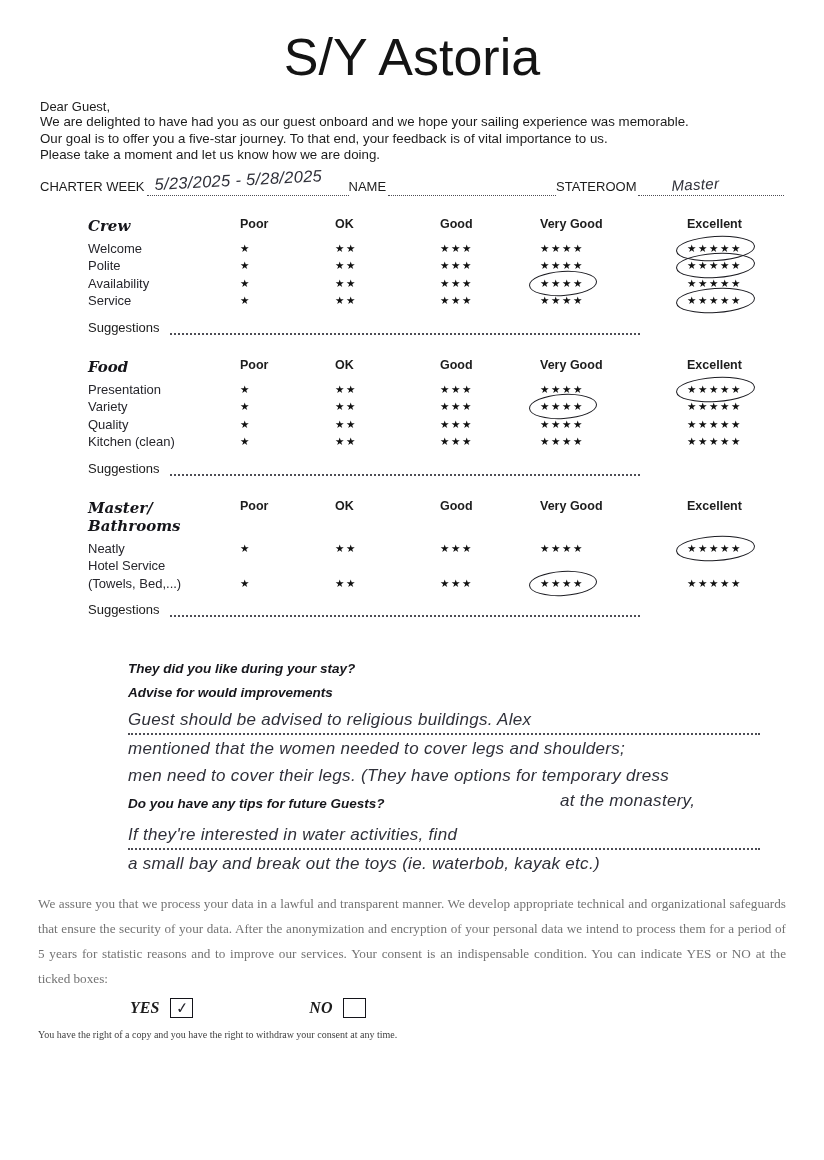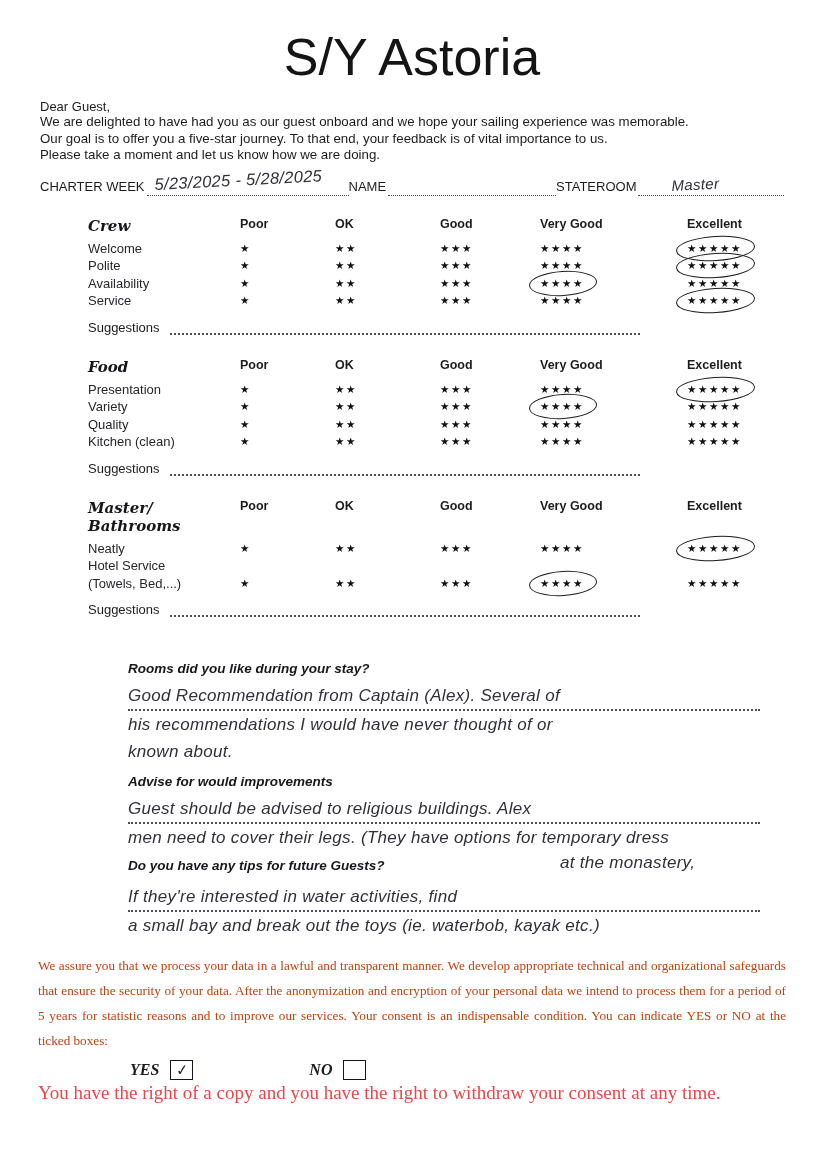--- a/index.html
+++ b/index.html
@@ -52,33 +52,33 @@
   #questions { margin:44px 24px 0 88px; }
   .question + .question { margin-top:9px; }
   .q-label { font-size:13.5px; font-weight:bold; font-style:italic; margin-bottom:6px; color:#17171c; }
   .hand-line { font-size:17px; line-height:27px; white-space:nowrap; }
   .hand-line.dotted { border-bottom:2px dotted #4d4d55; display:block; }
   .hand-line.wrap-right { margin-left:432px; line-height:23px; }
   .q-idx-2 .q-label { margin-top:-25px; margin-bottom:10px; width:330px; }
   
   .privacy {
     margin:14px 38px 0; font-family:"Liberation Serif", serif;
-    font-size:13.2px; line-height:25px; text-align:justify; color:#c2410c;
+    font-size:13.2px; line-height:25px; text-align:justify; color:#737373;
   }
   .consent-row {
     display:flex; align-items:center; margin:7px 0 0 130px;
     font-family:"Liberation Serif", serif; font-weight:bold; font-style:italic; font-size:16px;
   }
   .checkbox {
     width:23px; height:20px; border:1.7px solid #14141a; margin-left:11px;
     display:inline-flex; align-items:center; justify-content:center; background:#fff; box-sizing:border-box;
   }
   .check { font-size:15px; font-style:normal; font-weight:400; transform:rotate(-6deg); color:#26262e; }
   .no-label { margin-left:116px;text-align:right; }
-  .rights { margin:2px 38px 0; font-family:"Liberation Serif", serif; font-size:19px; color:#ef4444; }
+  .rights { margin:11px 38px 0; font-family:"Liberation Serif", serif; font-size:10px; color:#404040; }
 </style>
 </head>
 <body>
 
 <div class="page">
   <h1 class="title">S/Y Astoria</h1>
 
   <div class="content">
     <div class="greeting">Dear Guest,</div>
 
@@ -205,32 +205,28 @@
           </div>
     <div class="sg-row">
       <span class="sg-label">Suggestions</span>
       <span class="sg-line"></span>
     </div>
   </div>
 </div>
 
     <div id="questions">
   <div class="question q-idx-0">
-    <div class="q-label">Rooms did you like during your stay?</div>
-    <div class="answers">
-            <div class="hand-line dotted">Good Recommendation from Captain (Alex). Several of</div>
-            <div class="hand-line">his recommendations I would have never thought of or</div>
-            <div class="hand-line">known about.</div>
-          </div>
+    <div class="q-label">They did you like during your stay?</div>
   </div>
 
   <div class="question q-idx-1">
     <div class="q-label">Advise for would improvements</div>
     <div class="answers">
             <div class="hand-line dotted">Guest should be advised to religious buildings. Alex</div>
+            <div class="hand-line">mentioned that the women needed to cover legs and shoulders;</div>
             <div class="hand-line">men need to cover their legs. (They have options for temporary dress</div>
             <div class="hand-line wrap-right">at the monastery,</div>
           </div>
   </div>
 
   <div class="question q-idx-2">
     <div class="q-label">Do you have any tips for future Guests?</div>
     <div class="answers">
             <div class="hand-line dotted">If they're interested in water activities, find</div>
             <div class="hand-line">a small bay and break out the toys (ie. waterbob, kayak etc.)</div>

